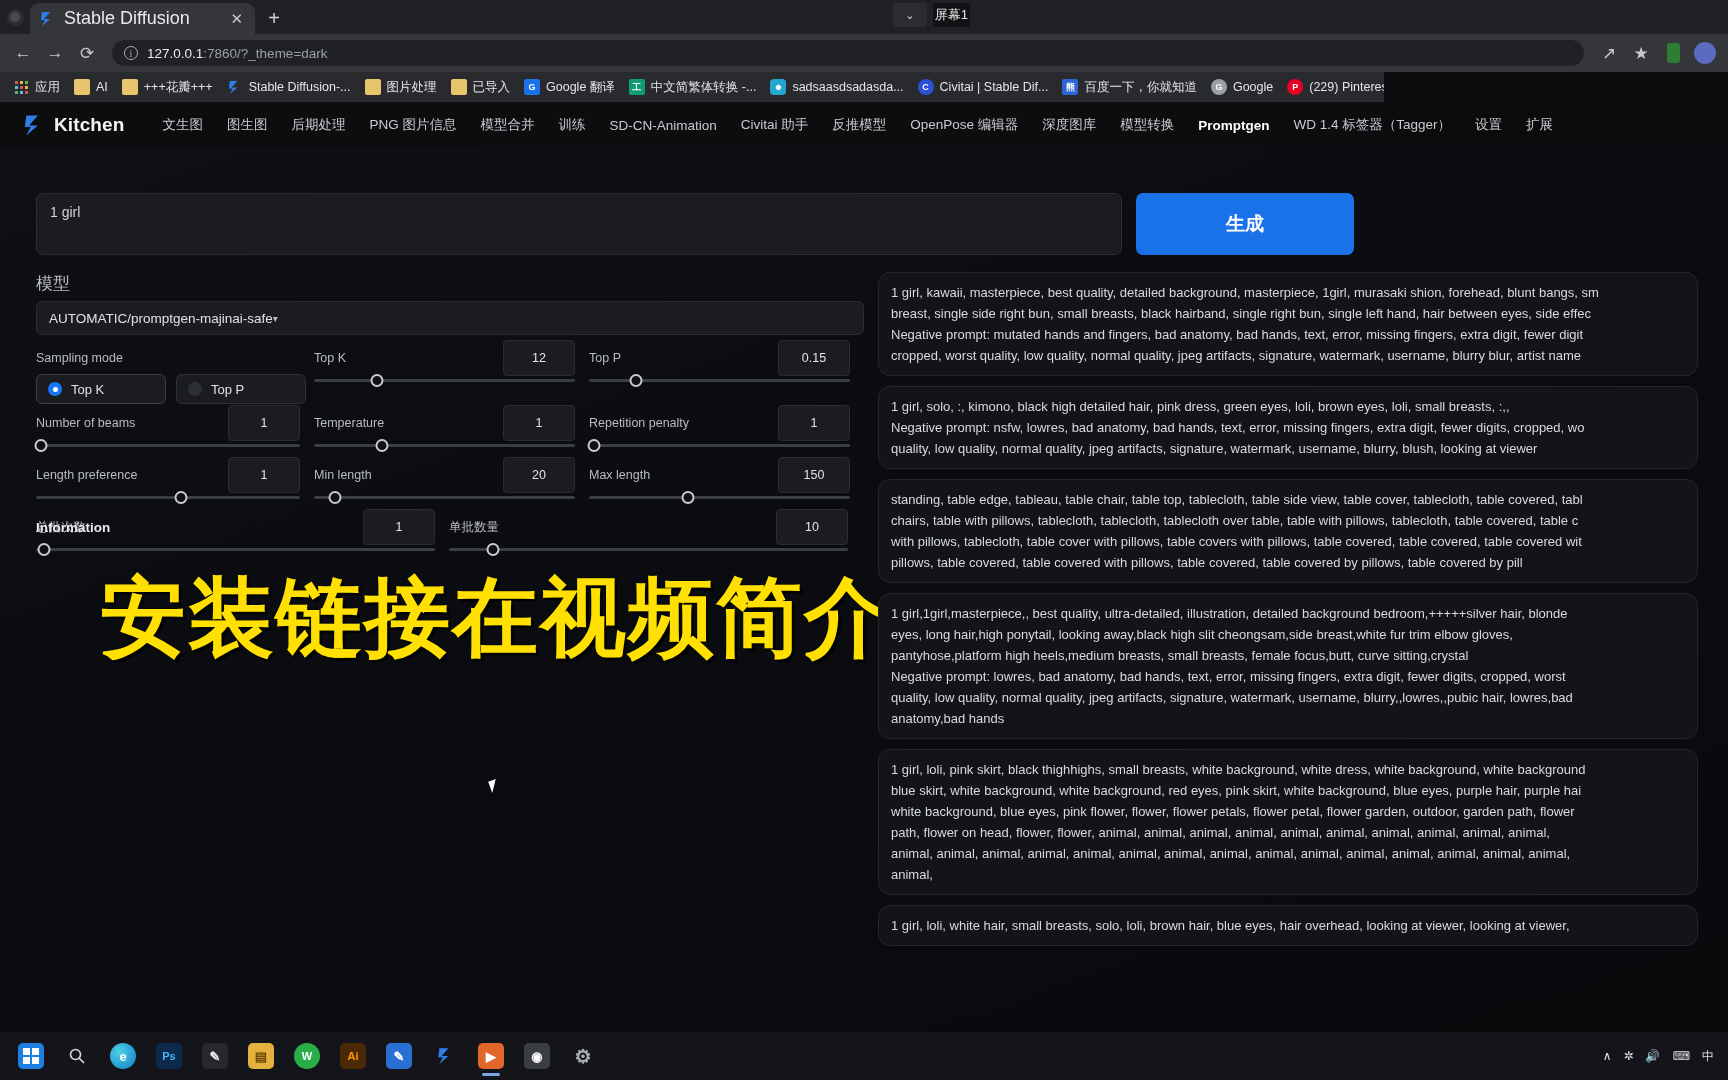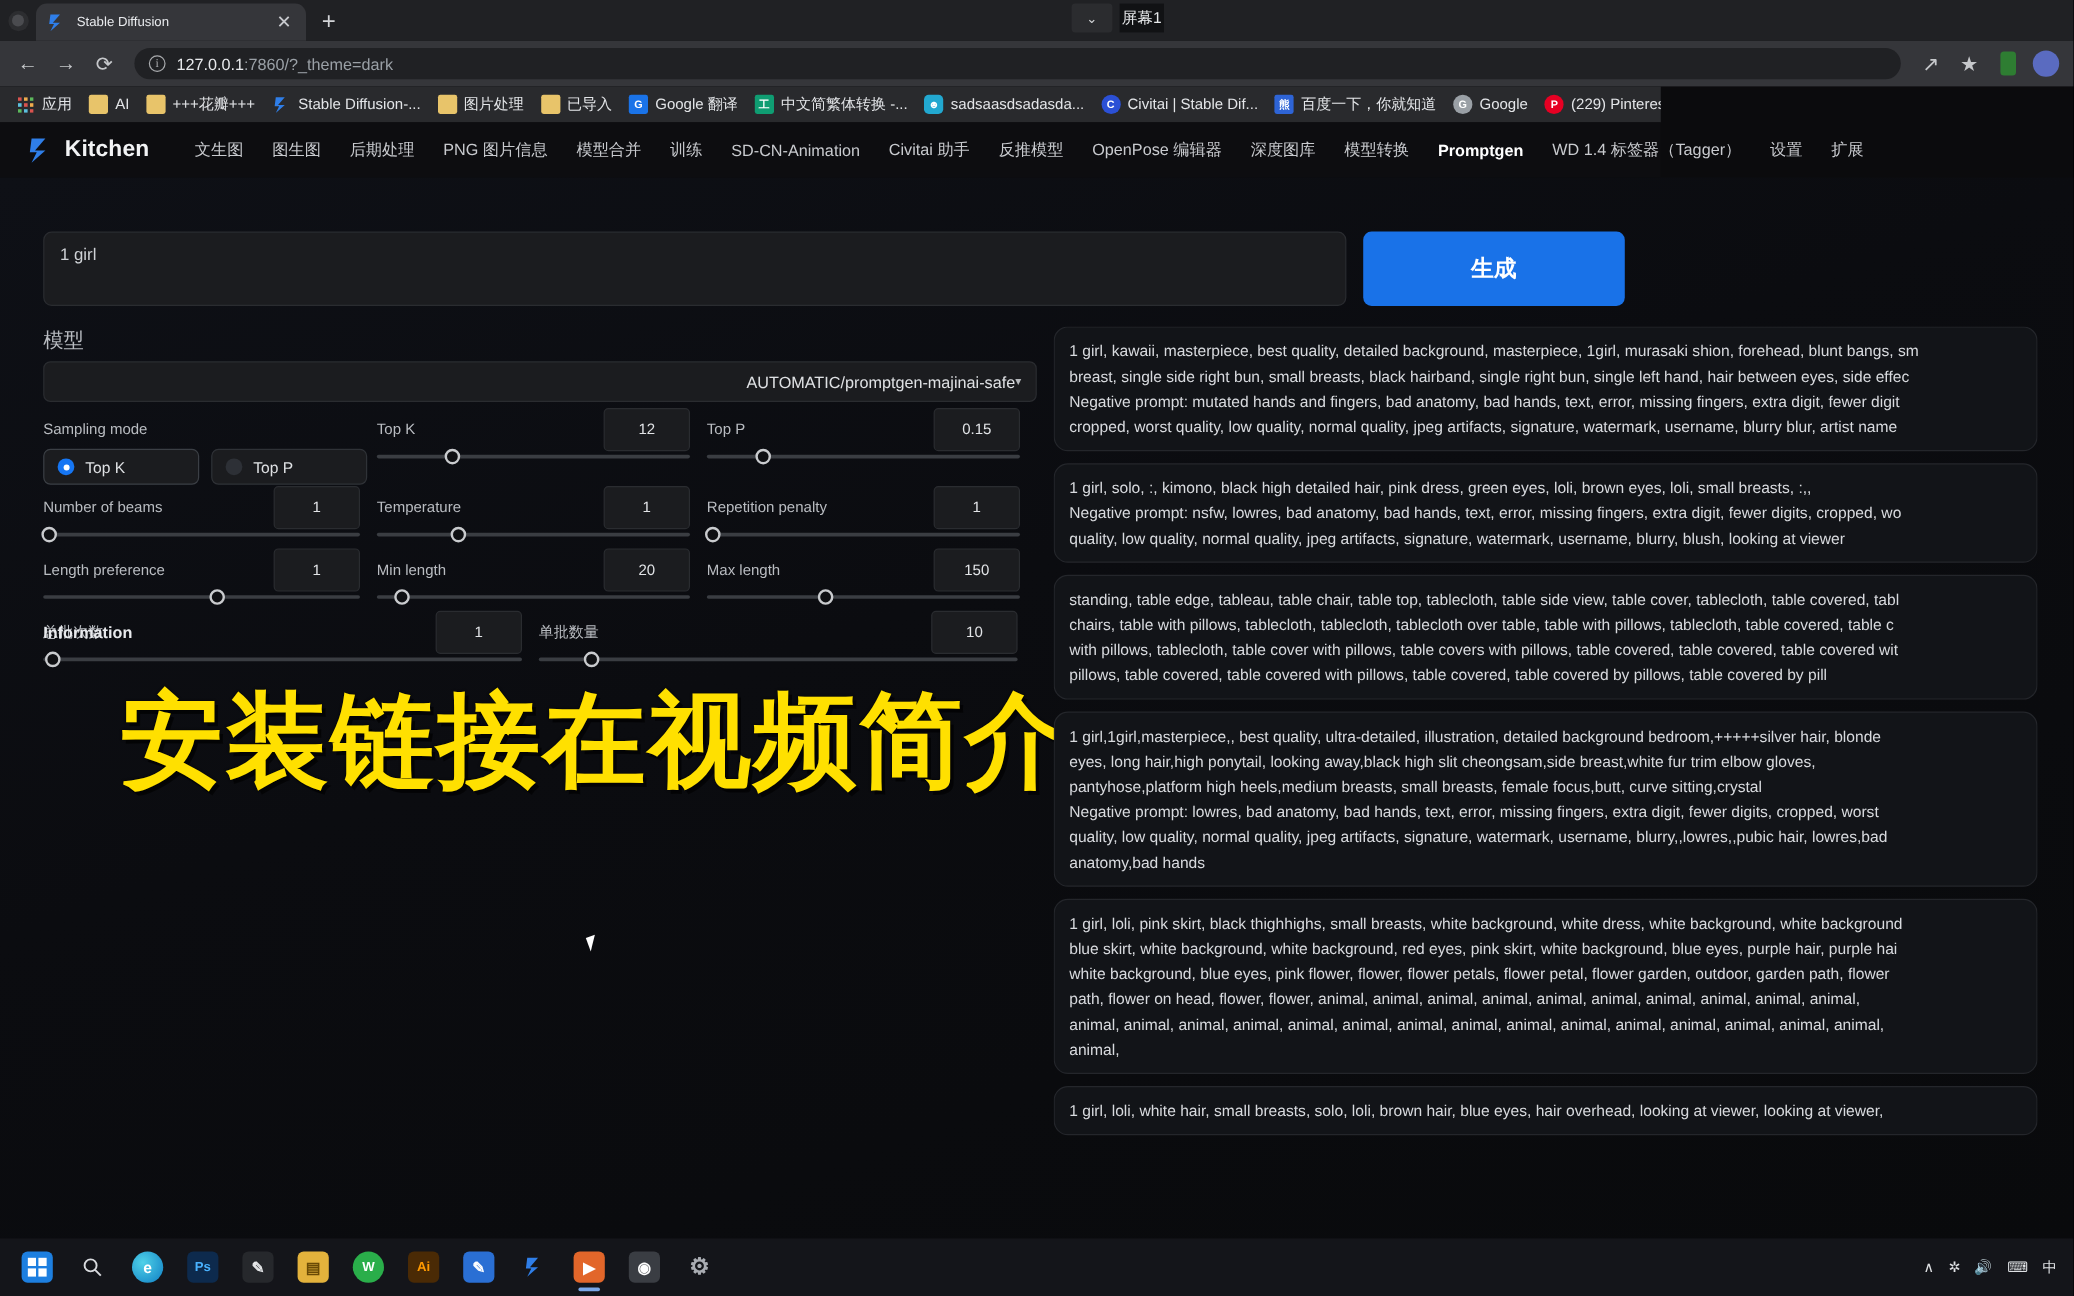--- a/index.html
+++ b/index.html
@@ -23,21 +23,21 @@
   }
   .tab {
     height: 31px; min-width: 225px; background: #35363a; border-radius: 9px 9px 0 0;
     display: flex; align-items: center; padding: 0 9px; gap: 9px; position: relative;
   }
   .tab-favicon {
     width: 16px; height: 16px; flex: none;
     display:flex; align-items:center; justify-content:center;
   }
   .tab-title {
-    color: #e8eaed; font-size: 11px; white-space: nowrap; overflow: hidden;
+    color: #e8eaed; font-size: 18px; white-space: nowrap; overflow: hidden;
     text-overflow: ellipsis; flex: 1;
   }
   .tab-close { color: #c8cace; font-size: 15px; line-height: 1; padding: 0 3px; flex: none; }
   .newtab {
     width: 30px; height: 30px; margin-left: 4px; margin-bottom: 1px;
     display: flex; align-items: center; justify-content: center;
     color: #d2d4d7; font-size: 20px; line-height: 1;
   }
   .screen-chip {
     position: absolute; right: 758px; top: 2px; height: 26px;
@@ -118,21 +118,21 @@
     margin-left: 14px; width: 276px; height: 62px; background: #1972e8;
     border-radius: 7px; color: #fff; font-size: 19px; font-weight: 600;
     display: flex; align-items: center; justify-content: center; overflow: hidden;
   }
 
   .leftpanel { position: absolute; top: 124px; left: 36px; width: 828px; }
   .field-label { color: #b9bcc1; font-size: 17px; margin-bottom: 6px; display:block; }
   .select-box {
     width: 828px; height: 34px; background: #1b1c1f; border: 1px solid #2a2c30;
     border-radius: 6px; color: #dfe1e4; font-size: 13.5px;
-    display: flex; align-items: center; padding: 0 12px; justify-content: flex-end;
+    display: flex; align-items: center; padding: 0 12px; justify-content: flex-start;
   }
   .caret { color: #b5b8bc; font-size: 10px; }
   .row-lab { display: flex; align-items: center; justify-content: space-between;
              height: 22px; }
   .row-lab span.lbl { color: #b9bcc1; font-size: 12.5px; }
   .numbox {
     width: 72px; height: 36px; background: #1b1c1f; border: 1px solid #2a2c30;
     border-radius: 4px; color: #e2e4e7; font-size: 12.5px;
     display: flex; align-items: center; justify-content: center;
   }

